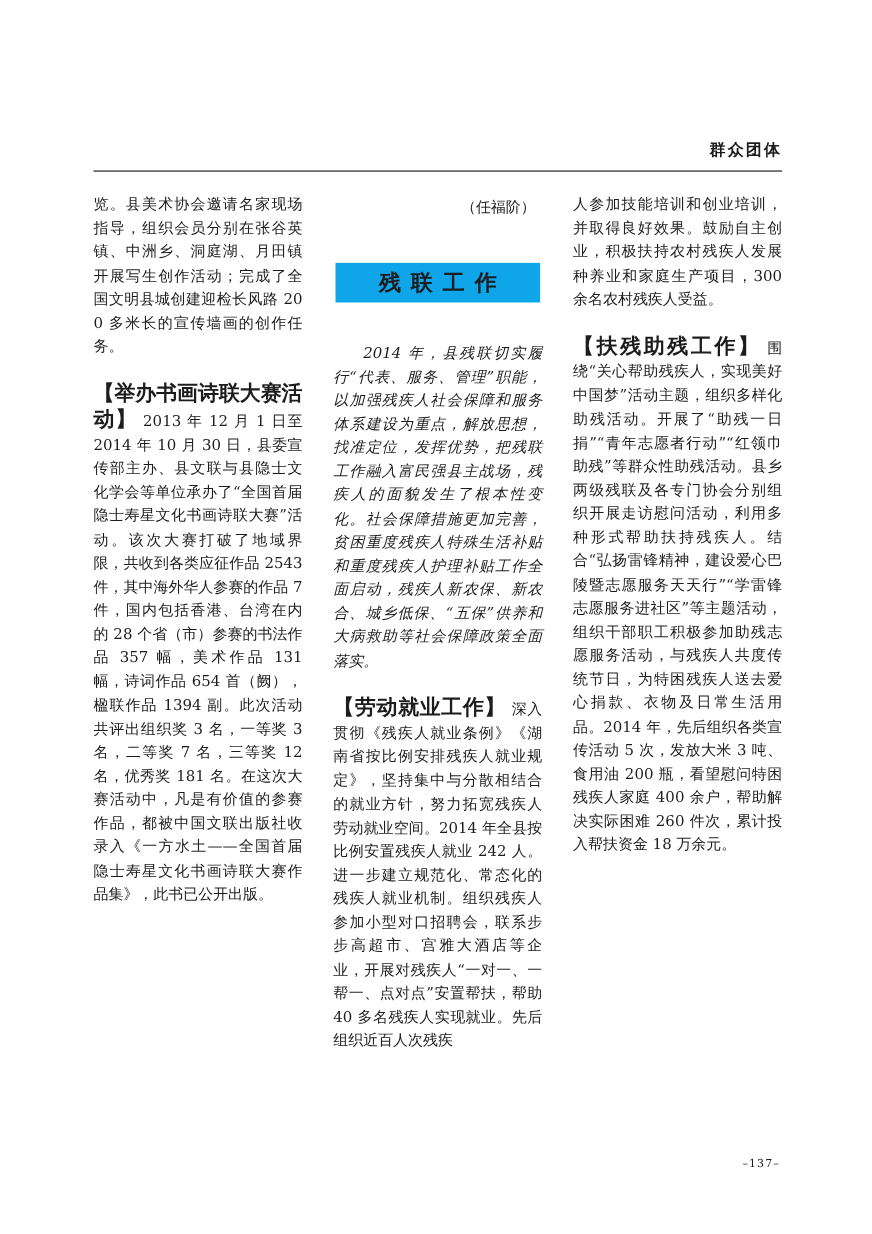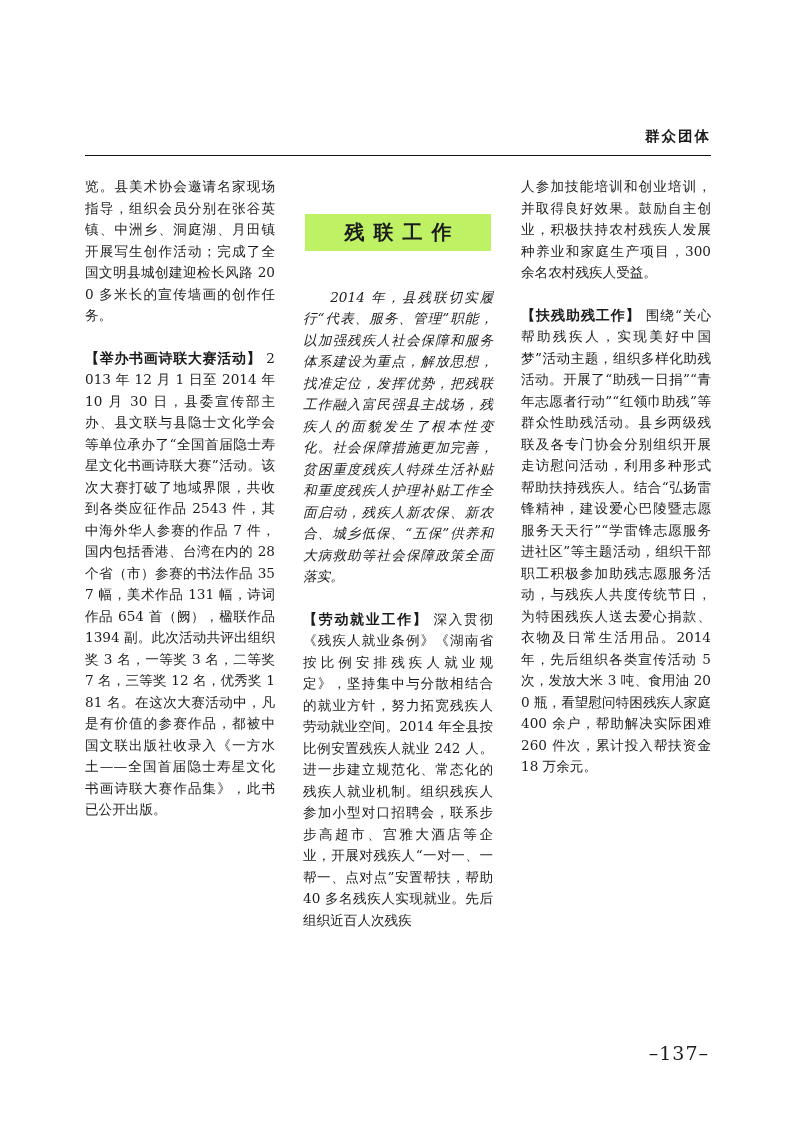--- a/index.html
+++ b/index.html
@@ -52,46 +52,46 @@
 
   .para { margin: 0; }
   .para.head-para { margin-top: 21px; }
   .para.mt0 { margin-top: 0; }
   .para.gap-small { margin-top: 4px; }
   .para.indent { text-indent: 2em; font-style: italic; }
 
   .ph {
     font-weight: bold;
     font-family: "DejaVu Sans", "Liberation Sans", sans-serif;
-    font-size: 14px;
+    font-size: 19px;
     margin-right: 5px;
   }
 
   .sig {
     text-align: right;
     margin-top: 3px;
     padding-right: 6px;
   }
 
   .section-box {
-    background: #bef264;
+    background: #0ea5e9;
     margin: 38px 2px 36px 2px;
     padding: 8px 0 7px 0;
     text-align: center;
     font-size: 20px;
     font-weight: bold;
     letter-spacing: 9px;
     text-indent: 9px;
   }
 
   .page-number {
     position: absolute;
     right: 84px;
     bottom: 58px;
-    font-size: 19px;
+    font-size: 10px;
     letter-spacing: 1px;
     margin-left: 47px;
   }
 </style>
 </head>
 <body>
 
 <div class="page">
   <div class="inner">
 
@@ -101,20 +101,21 @@
     <div class="header-rule"></div>
 
     <div class="content">
 
       <div class="col">
         <p class="para">览。县美术协会邀请名家现场指导，组织会员分别在张谷英镇、中洲乡、洞庭湖、月田镇开展写生创作活动；完成了全国文明县城创建迎检长风路 200 多米长的宣传墙画的创作任务。</p>
         <p class="para head-para"><span class="ph">【举办书画诗联大赛活动】</span><span>2013 年 12 月 1 日至 2014 年 10 月 30 日，县委宣传部主办、县文联与县隐士文化学会等单位承办了“全国首届隐士寿星文化书画诗联大赛”活动。该次大赛打破了地域界限，共收到各类应征作品 2543 件，其中海外华人参赛的作品 7 件，国内包括香港、台湾在内的 28 个省（市）参赛的书法作品 357 幅，美术作品 131 幅，诗词作品 654 首（阙），楹联作品 1394 副。此次活动共评出组织奖 3 名，一等奖 3 名，二等奖 7 名，三等奖 12 名，优秀奖 181 名。在这次大赛活动中，凡是有价值的参赛作品，都被中国文联出版社收录入《一方水土——全国首届隐士寿星文化书画诗联大赛作品集》，此书已公开出版。</span></p>
       </div>
 
       <div class="col">
+        <p class="para sig">（任福阶）</p>
         <div class="section-box">残联工作</div>
         <p class="para indent gap-small">2014 年，县残联切实履行“代表、服务、管理”职能，以加强残疾人社会保障和服务体系建设为重点，解放思想，找准定位，发挥优势，把残联工作融入富民强县主战场，残疾人的面貌发生了根本性变化。社会保障措施更加完善，贫困重度残疾人特殊生活补贴和重度残疾人护理补贴工作全面启动，残疾人新农保、新农合、城乡低保、“五保”供养和大病救助等社会保障政策全面落实。</p>
         <p class="para head-para"><span class="ph">【劳动就业工作】</span><span>深入贯彻《残疾人就业条例》《湖南省按比例安排残疾人就业规定》，坚持集中与分散相结合的就业方针，努力拓宽残疾人劳动就业空间。2014 年全县按比例安置残疾人就业 242 人。进一步建立规范化、常态化的残疾人就业机制。组织残疾人参加小型对口招聘会，联系步步高超市、宫雅大酒店等企业，开展对残疾人“一对一、一帮一、点对点”安置帮扶，帮助 40 多名残疾人实现就业。先后组织近百人次残疾</span></p>
       </div>
 
       <div class="col">
         <p class="para">人参加技能培训和创业培训，并取得良好效果。鼓励自主创业，积极扶持农村残疾人发展种养业和家庭生产项目，300 余名农村残疾人受益。</p>
         <p class="para head-para"><span class="ph">【扶残助残工作】</span><span>围绕“关心帮助残疾人，实现美好中国梦”活动主题，组织多样化助残活动。开展了“助残一日捐”“青年志愿者行动”“红领巾助残”等群众性助残活动。县乡两级残联及各专门协会分别组织开展走访慰问活动，利用多种形式帮助扶持残疾人。结合“弘扬雷锋精神，建设爱心巴陵暨志愿服务天天行”“学雷锋志愿服务进社区”等主题活动，组织干部职工积极参加助残志愿服务活动，与残疾人共度传统节日，为特困残疾人送去爱心捐款、衣物及日常生活用品。2014 年，先后组织各类宣传活动 5 次，发放大米 3 吨、食用油 200 瓶，看望慰问特困残疾人家庭 400 余户，帮助解决实际困难 260 件次，累计投入帮扶资金 18 万余元。</span></p>
       </div>
 

